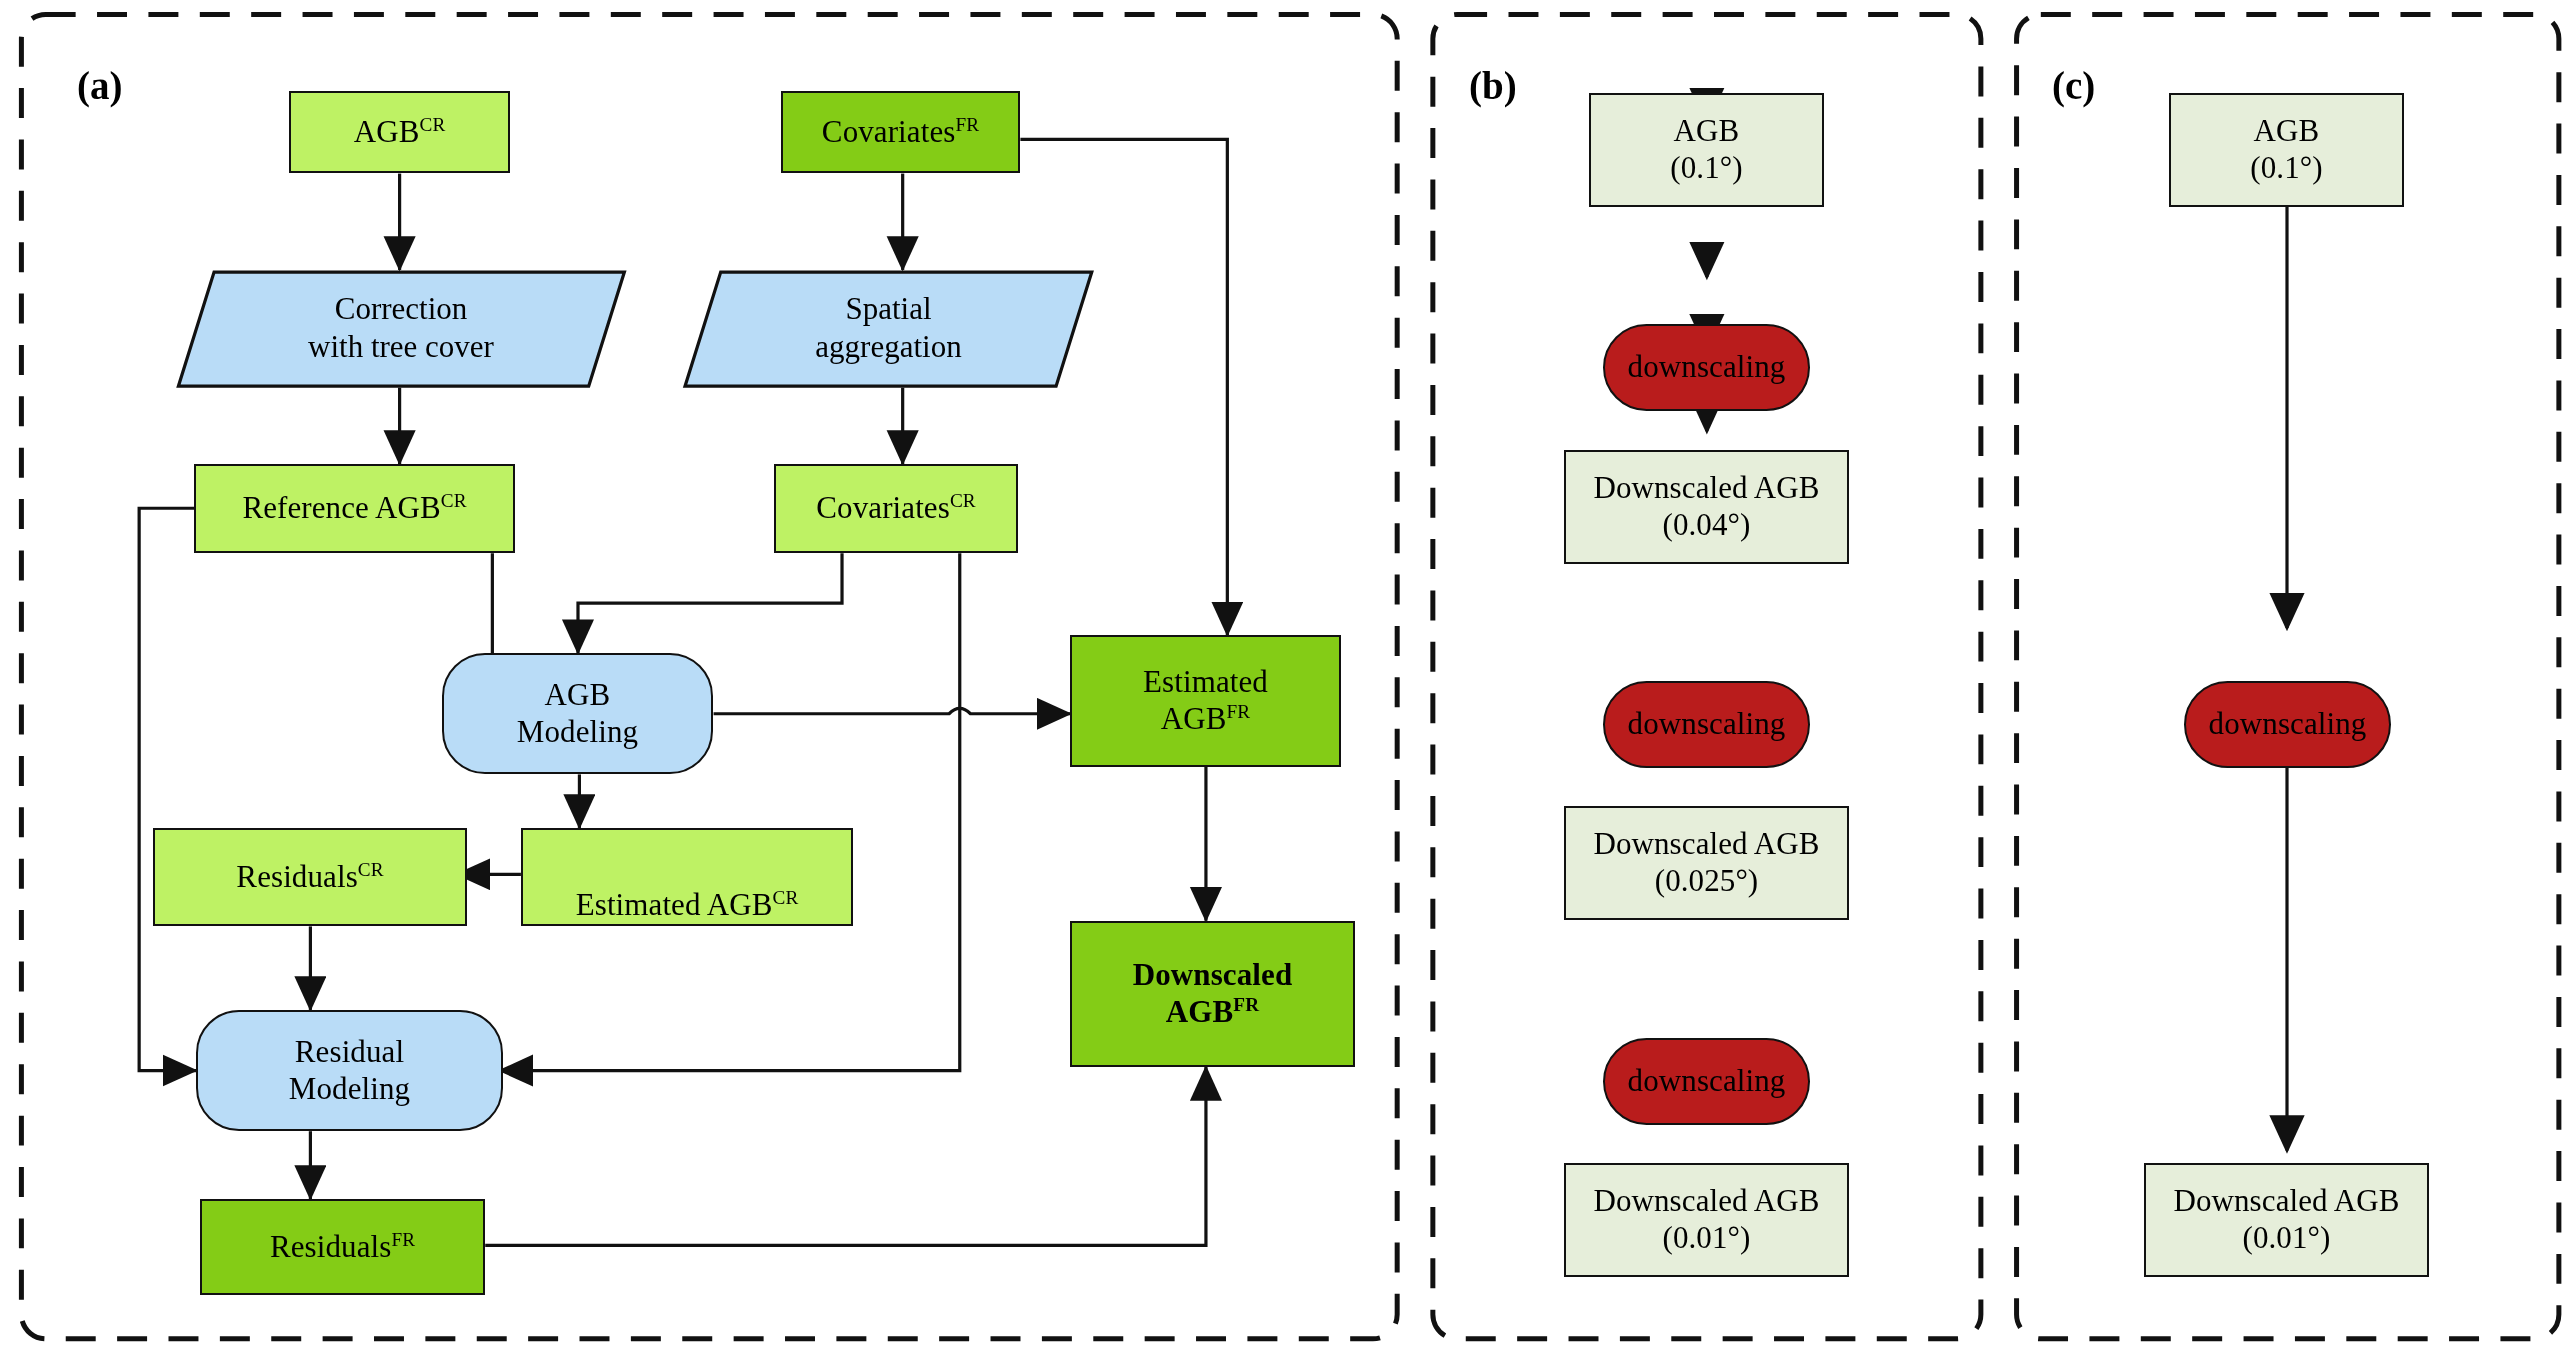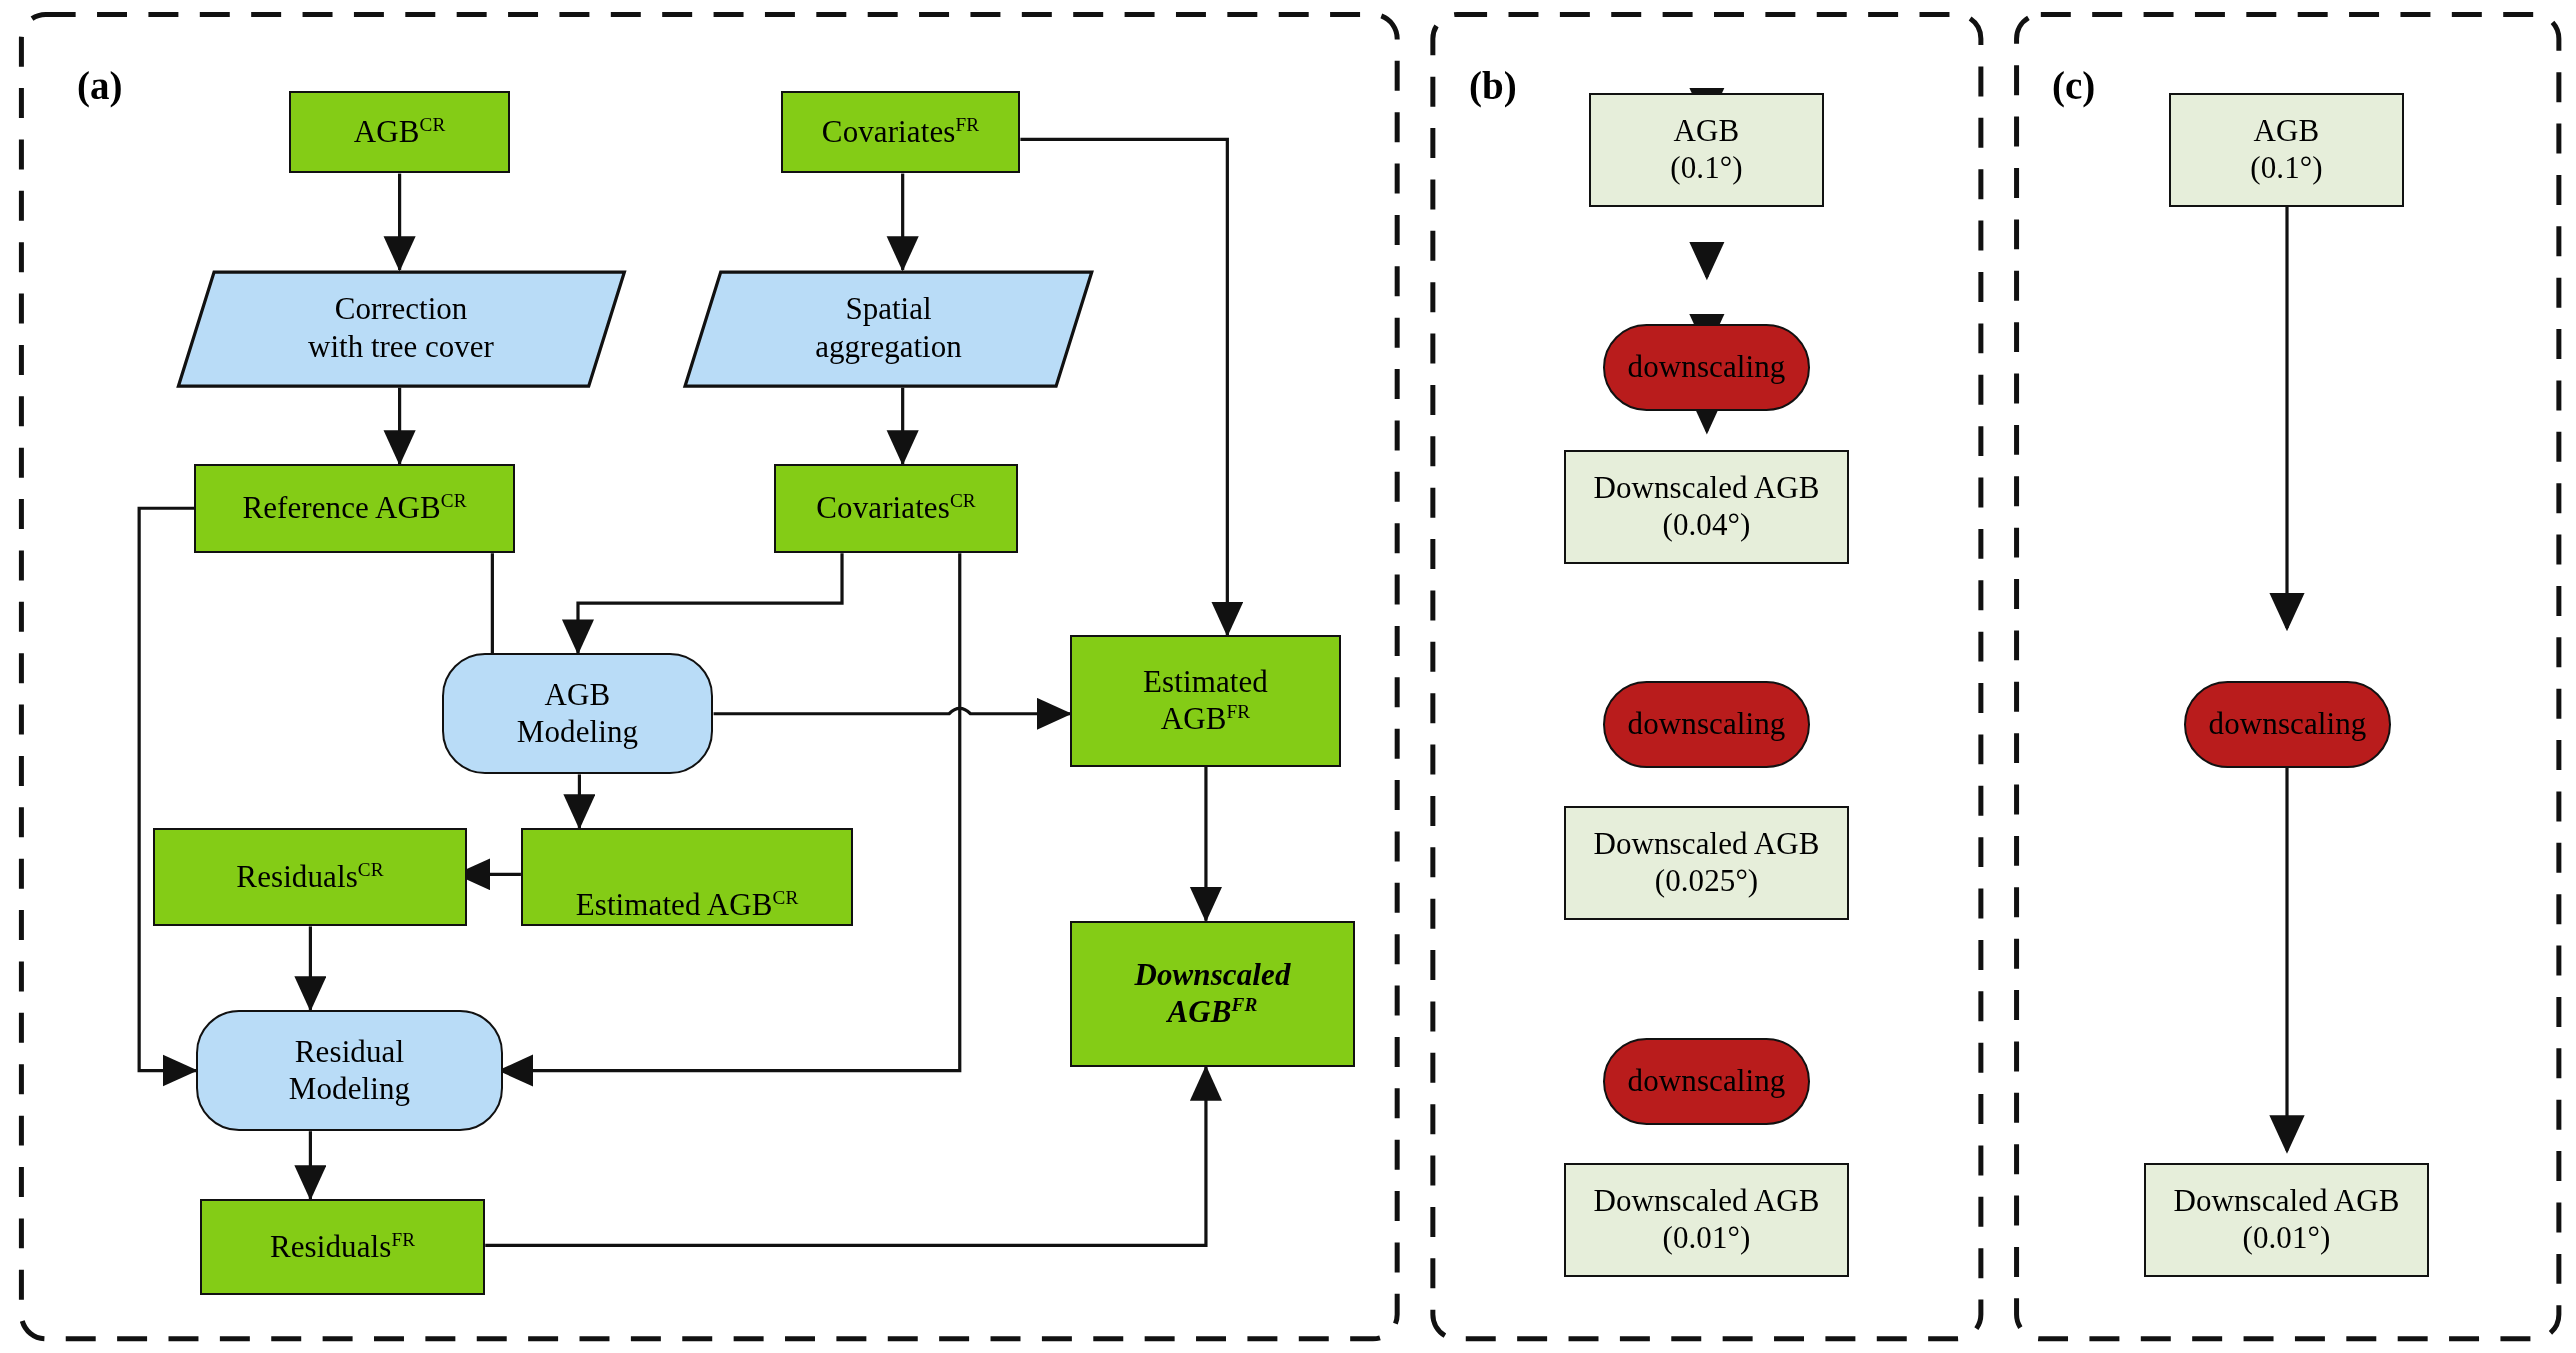--- a/index.html
+++ b/index.html
@@ -8,21 +8,21 @@
   #stage{position:absolute;left:0;top:0;width:2576px;height:1354px;}
   svg.layer{position:absolute;left:0;top:0;width:2576px;height:1354px;pointer-events:none;}
 
   .panel-label{position:absolute;font-weight:bold;font-size:39px;line-height:1;
                font-family:"Liberation Serif","DejaVu Serif",serif;}
 
   .node{position:absolute;box-sizing:border-box;border:2.1px solid #111;
         display:flex;align-items:center;justify-content:center;text-align:center;
         font-size:31px;line-height:1.18;letter-spacing:0.1px;}
   .node span.lbl{display:block;}
-  .orange{background:#84cc16;}
+  .orange{background:#bef264;}
   .purple{background:#84cc16;}
   .green{background:#e6eeda;}
   .bluefill{background:#b9dcf7;}
   .cyanfill{background:#b91c1c;margin-top:40px;}
   .bold{font-weight:bold;}
 
   .pill{border-radius:43px;}
   .pill-c{border-radius:64px;}
 
   .para{position:absolute;display:flex;align-items:center;justify-content:center;
@@ -152,21 +152,21 @@
   </div>
 
   <div class="node orange" style="left:153px;top:828px;width:314px;height:98px;">
     <span class="lbl"><span>Residuals</span><sup>CR</sup></span>
   </div>
 
   <div class="node bluefill pill" style="left:196px;top:1010px;width:307px;height:121px;">
     <div>Residual<br>Modeling</div>
   </div>
 
-  <div class="node purple bold" style="left:1070px;top:921px;width:285px;height:146px;font-style:italic;">
+  <div class="node purple bold" style="left:1070px;top:921px;width:285px;height:146px;">
     <div>Downscaled<br>AGB<sup>FR</sup></div>
   </div>
 
   <div class="node purple" style="left:200px;top:1199px;width:285px;height:96px;">
     <span class="lbl"><span>Residuals</span><sup>FR</sup></span>
   </div>
 
   <div class="node green" style="left:1589px;top:93px;width:235px;height:114px;">
     <div>
       <span>AGB</span><br>

